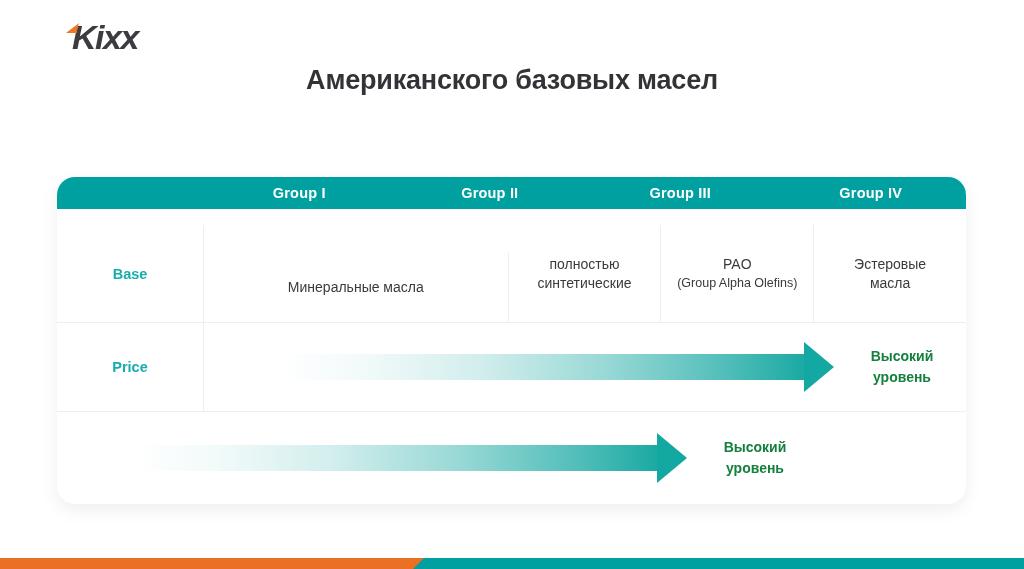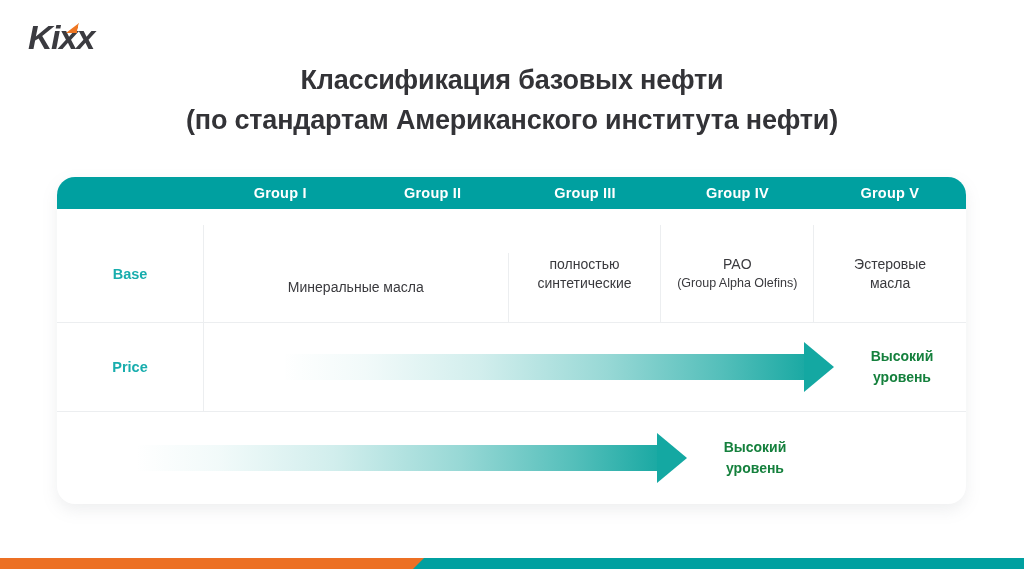--- a/index.html
+++ b/index.html
@@ -16,20 +16,21 @@
     width:150px; height:40px;
   }
   .logo-text{
     font-family:"Liberation Sans", sans-serif;
     font-size:34px;
     font-weight:bold;
     font-style:italic;
     letter-spacing:-1.5px;
     color:#3b3b40;
     line-height:40px;
+    margin-left:44px;
   }
   .logo-dot{
     position:absolute;
     left:39px; top:6px;
     width:11px; height:10px;
     background:#ef7622;
     transform:skewX(-12deg);
     clip-path:polygon(0% 100%, 100% 0%, 100% 100%);
   }
 
@@ -156,33 +157,31 @@
 </style>
 </head>
 <body>
 
 <div class="logo-wrap">
   <div class="logo-text">Kixx</div>
   <div class="logo-dot"></div>
 </div>
 
 <div class="title-block">
-  <div class="title-line">Классификация базовых нефти</div>
-  <div class="title-line">(по стандартам Американского института нефти)</div>
+  <div class="title-line">Американского базовых масел</div>
 </div>
 
 <div class="card">
 
   <div class="thead">
     <div class="spacer"></div>
     <div class="hcell">Group I</div>
     <div class="hcell">Group II</div>
     <div class="hcell">Group III</div>
     <div class="hcell">Group IV</div>
-    <div class="hcell">Group V</div>
   </div>
 
   <div class="tbody">
 
     <div class="row row-base">
       <div class="rowlabel">Base</div>
       <div class="rowbody">
         <div class="bcell w2">Минеральные масла</div>
         <div class="bcell w1">полностью<br>синтетические</div>
         <div class="bcell w1">

